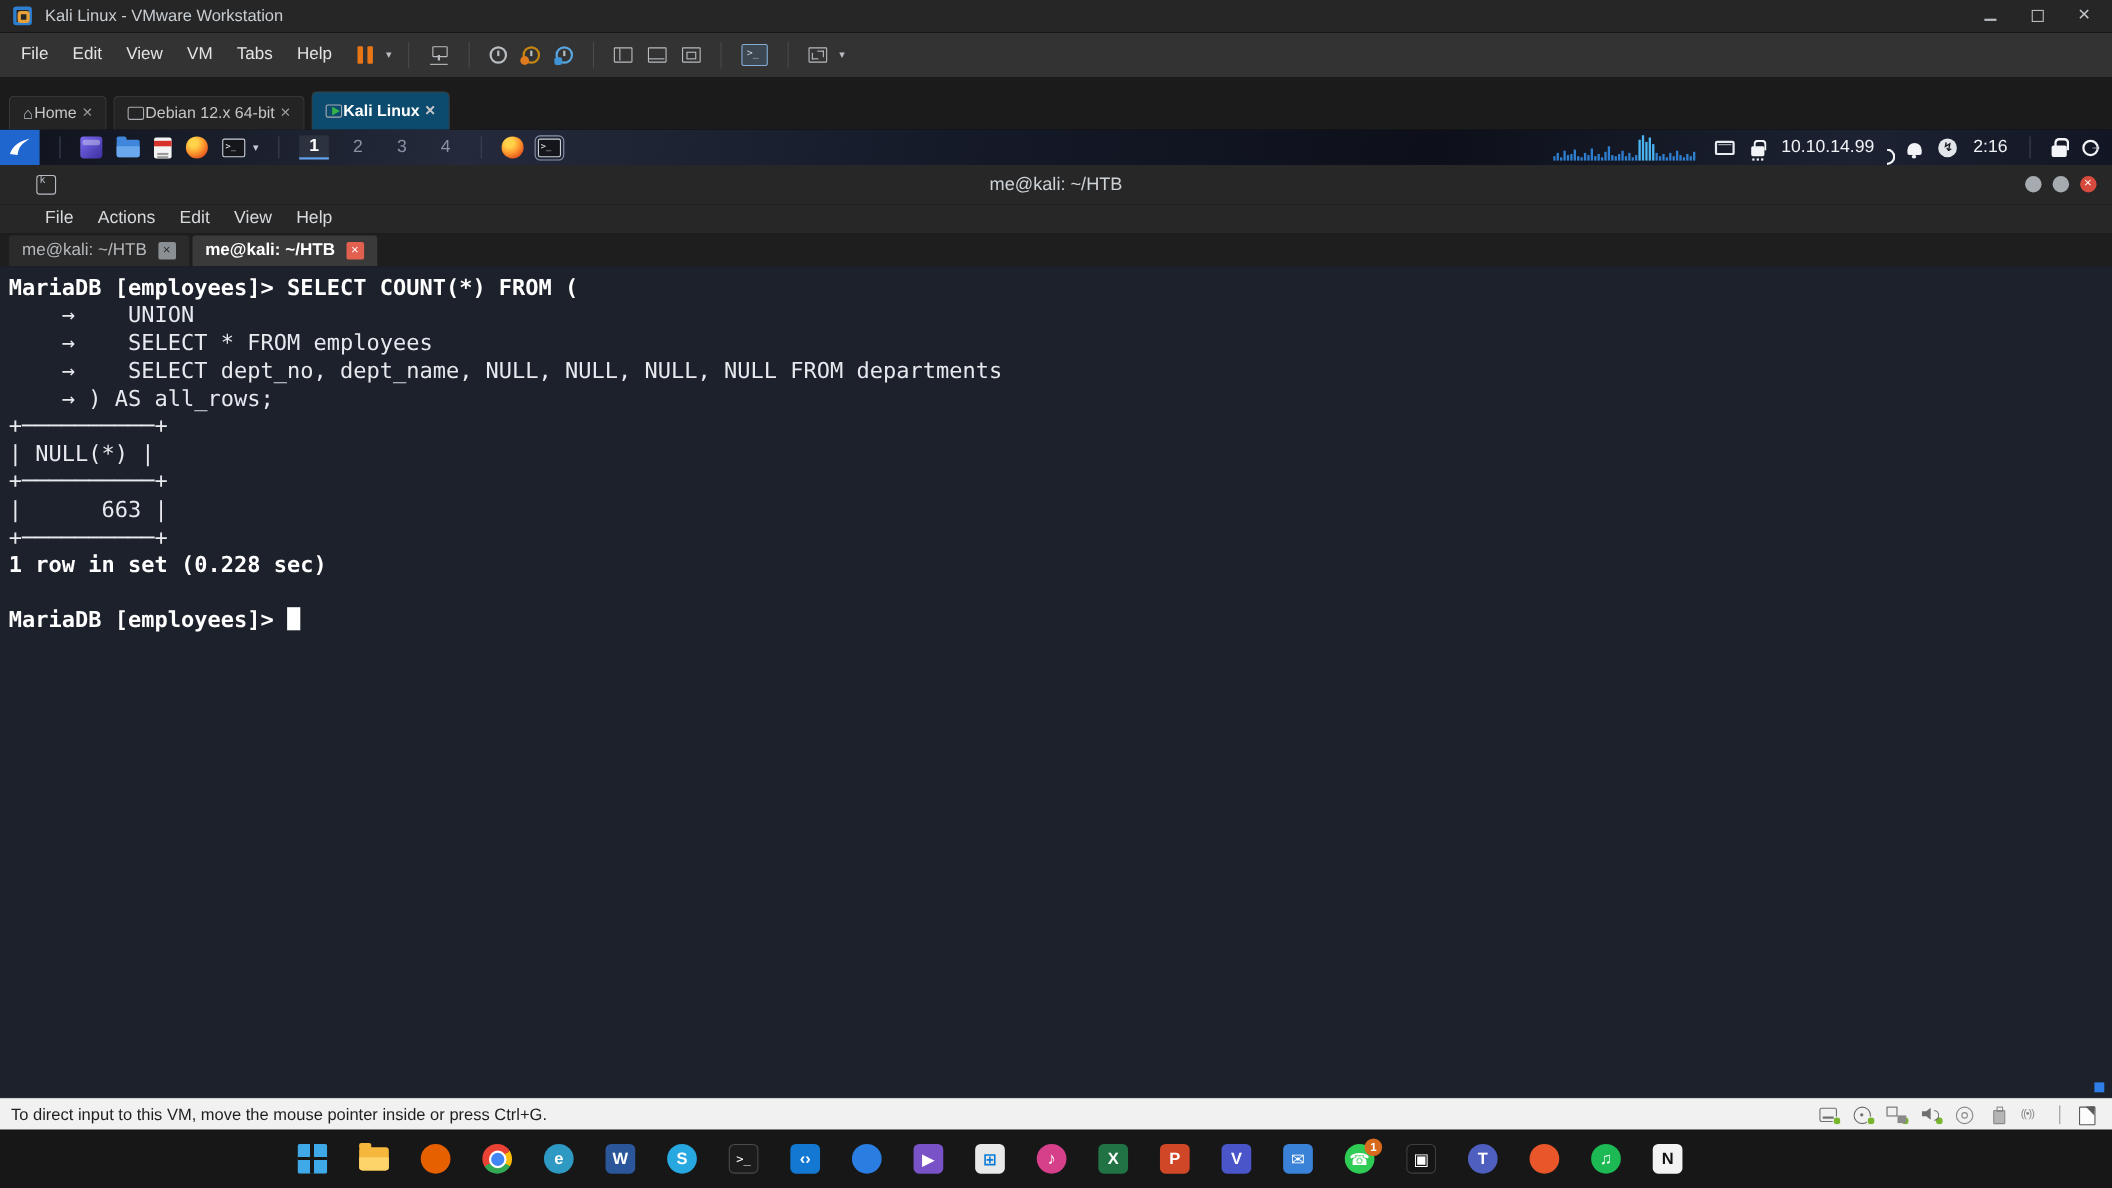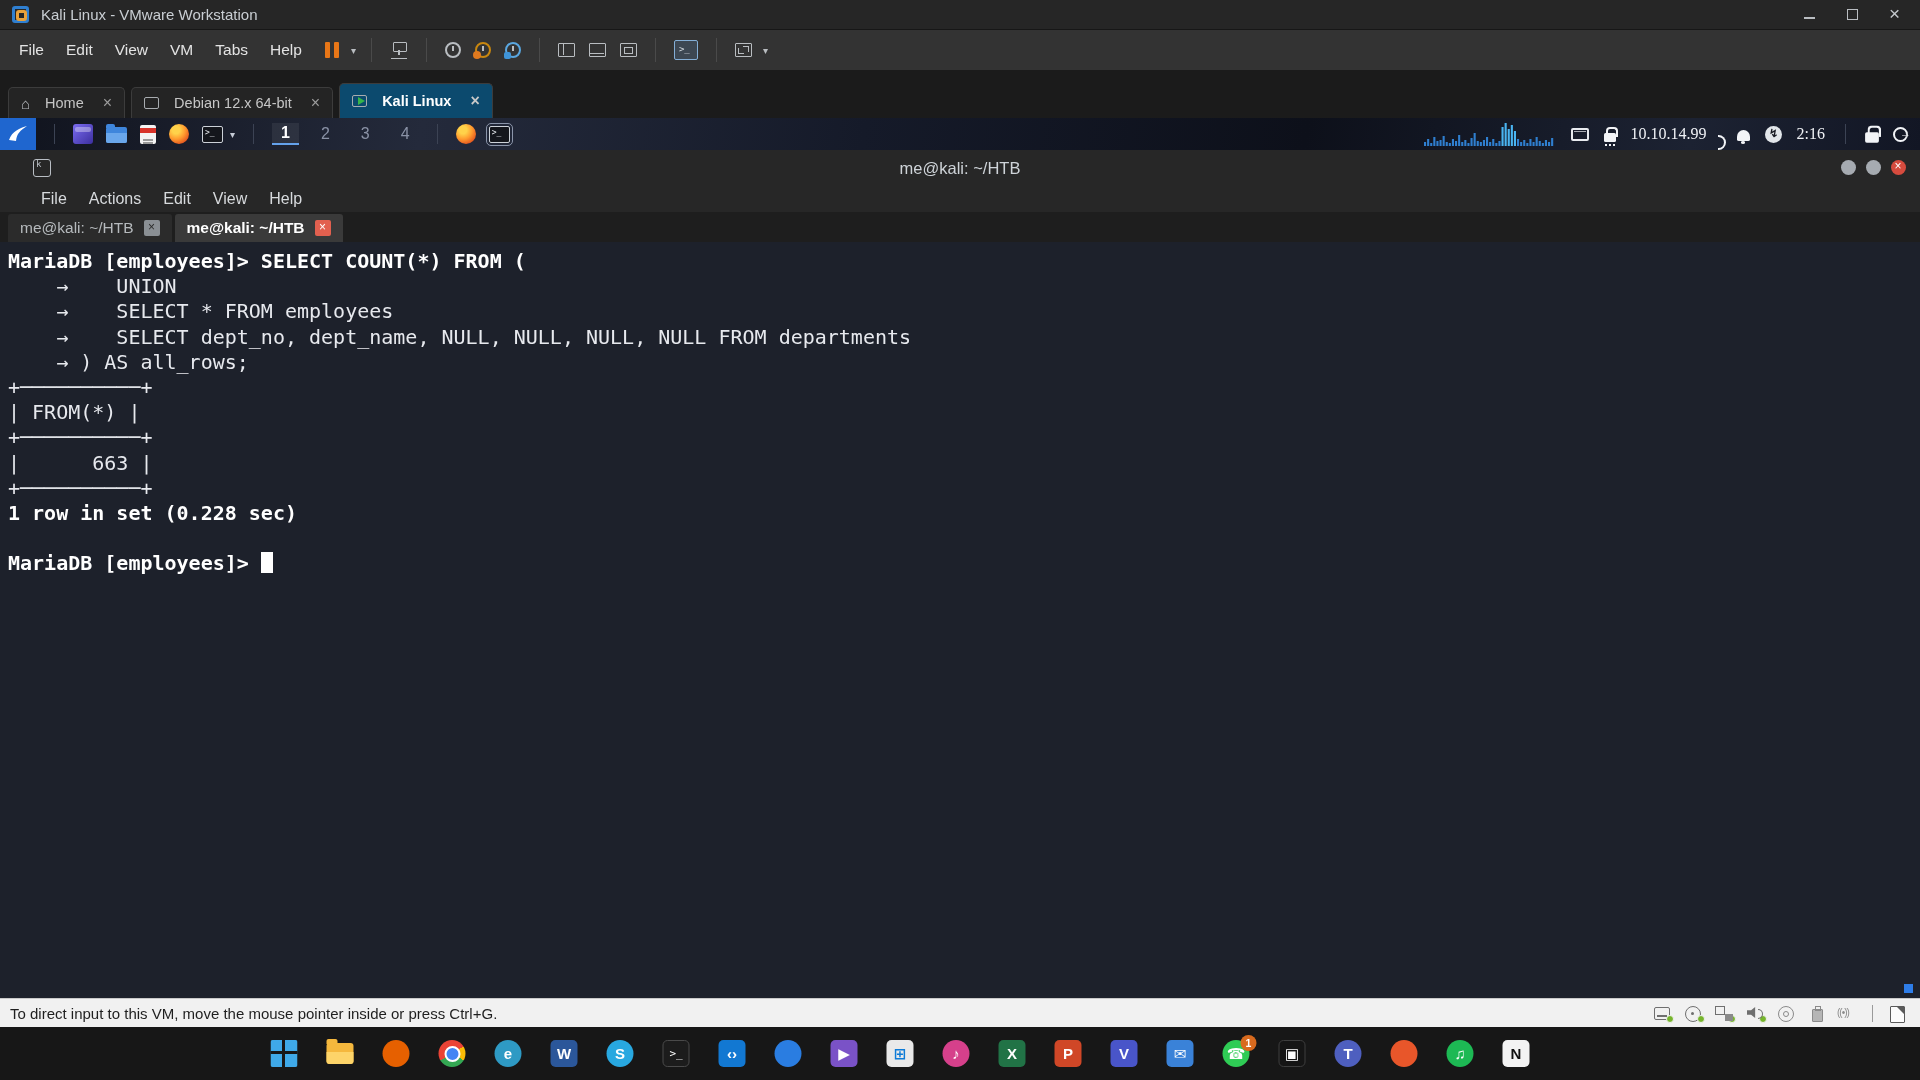--- a/index.html
+++ b/index.html
@@ -44,21 +44,21 @@
   .tbic-show-thumbnail-bar::before{content:'';position:absolute;left:0;bottom:2px;width:14px;height:1.5px;background:#b9bdc1;}
   .tbic-fullscreen::before{content:'';position:absolute;left:3.5px;top:2.5px;width:7px;height:5px;border:1.5px solid #b9bdc1;}
   .tbic-console-view{width:24px;height:20px;background:#3d4752;border:1px solid #84aed6;border-radius:2px;}
   .tbic-console-view::after{content:'>_';position:absolute;left:4px;top:3px;font-size:9px;color:#d4dae0;font-family:"DejaVu Sans Mono",monospace;}
   .tbic-stretch-guest{width:17px;height:14px;border:1.5px solid #b9bdc1;border-radius:1px;}
   .tbic-stretch-guest::before{content:'';position:absolute;right:2px;top:2px;width:5px;height:5px;border-top:1.5px solid #b9bdc1;border-right:1.5px solid #b9bdc1;}
   .tbic-stretch-guest::after{content:'';position:absolute;left:2px;bottom:2px;width:5px;height:5px;border-bottom:1.5px solid #b9bdc1;border-left:1.5px solid #b9bdc1;}
 
   
   .vm-tabstrip{height:48px;background:#1b1b1b;display:flex;align-items:flex-end;padding:0 8px;gap:6px;flex:0 0 auto;}
-  .vm-tab{height:31px;display:flex;align-items:center;gap:15px;background:#242424;border:1px solid #3c3c3c;border-bottom:none;border-radius:5px 5px 0 0;padding:0 12px;color:#c6c6c6;font-size:14.5px;cursor:default;}
+  .vm-tab{height:31px;display:flex;align-items:center;gap:1px;background:#242424;border:1px solid #3c3c3c;border-bottom:none;border-radius:5px 5px 0 0;padding:0 12px;color:#c6c6c6;font-size:14.5px;cursor:default;}
   .vm-tab.active{background:#0c4a6e;color:#ffffff;font-weight:bold;height:35px;}
   .vmtab-close{color:#9d9d9d;font-size:16px;margin-left:4px;}
   .vm-tab.active .vmtab-close{color:#c9c9c9;}
   .home-icon{color:#b9bdc1;font-size:15px;font-weight:normal;}
   .home-icon::before{content:'⌂';}
   .vm-screen-icon,.vm-playing-icon{width:15px;height:12px;border:1.5px solid #a8acb0;border-radius:2px;position:relative;display:inline-block;}
   .vm-playing-icon::after{content:'';position:absolute;right:1px;top:1px;width:0;height:0;border-left:7px solid #35b54a;border-top:4px solid transparent;border-bottom:4px solid transparent;}
 
   
   .kali-panel{height:32px;flex:0 0 auto;display:flex;align-items:center;padding:0 8px;color:#e2e6ec;
@@ -75,21 +75,21 @@
   .plic-text-editor{width:16px;height:19px;background:#f4f4f4;border-radius:2px;}
   .plic-text-editor::before{content:'';position:absolute;left:0;top:3px;width:16px;height:5px;background:#d8332a;}
   .plic-text-editor::after{content:'';position:absolute;left:3px;bottom:3px;width:10px;height:1.5px;background:#9a9a9a;box-shadow:0 3px 0 #9a9a9a;}
   .plic-firefox,.plic-firefox-window{border-radius:50%;background:radial-gradient(circle at 35% 30%,#ffd24a 0 20%,#ff9a2e 48%,#e3551f 78%,#c23a10 100%);}
   .plic-terminal,.plic-terminal-window{width:21px;height:17px;background:#14161c;border:1.5px solid #ccd1d8;border-radius:2px;margin-top:1px;}
   .plic-terminal::after,.plic-terminal-window::after{content:'>_';position:absolute;left:2px;top:1px;font-size:8px;color:#e6e9ee;font-family:"DejaVu Sans Mono",monospace;}
   .plic-terminal-window{outline:1px solid #8b95aa;outline-offset:2px;}
   .pl-caret{color:#c6ccd6;font-size:10px;margin-left:-6px;}
   .ws{font-size:16px;color:#89910a6;color:#8a92a6;padding:1px 9px;cursor:default;}
   .ws.active{color:#ffffff;font-weight:bold;background:rgba(255,255,255,.07);border-bottom:2px solid #64a2ec;}
-  .pl-right{margin-left:auto;display:flex;align-items:center;gap:15px;padding-right:4px;font-family:Liberation Serif, serif;}
+  .pl-right{margin-left:auto;display:flex;align-items:center;gap:15px;padding-right:4px;}
   .cpu-graph{width:132px;height:26px;display:block;}
   .ic-monitor{width:18px;height:13px;border:2px solid #e8ebef;border-radius:2px;position:relative;}
   .ic-monitor::after{content:'';position:absolute;left:1px;top:1px;width:12px;height:1.5px;background:#e8ebef;opacity:.7;}
   .ic-lock{width:12px;height:9px;background:#f2f4f7;border-radius:1.5px;position:relative;margin-top:7px;}
   .ic-lock::before{content:'';position:absolute;top:-6px;left:2px;width:8px;height:8px;border:2px solid #f2f4f7;border-bottom:none;border-radius:4px 4px 0 0;}
   .ic-lock.vpn::after{content:'';position:absolute;left:1px;bottom:-4px;width:2px;height:2px;background:#f2f4f7;box-shadow:4px 0 0 #f2f4f7,8px 0 0 #f2f4f7;}
   .panel-text{font-size:16px;color:#f0f2f6;}
   .ic-speaker{width:13px;height:13px;background:#f2f4f7;clip-path:polygon(0% 32%,34% 32%,68% 4%,68% 96%,34% 68%,0% 68%);position:relative;}
   .spk-wrap{position:relative;}
   .spk-wrap::after{content:'';position:absolute;right:-4px;top:1px;width:6px;height:11px;border:2px solid #f2f4f7;border-left:none;border-radius:0 8px 8px 0;}
@@ -356,21 +356,21 @@
           <span class="ttab-close">×</span>
         </div>
       </div>
     <div class="term-body" id="term-body">
         <div class="tline bold"><span>MariaDB [employees]&gt; SELECT COUNT(*) FROM (</span></div>
         <div class="tline"><span>    →    UNION</span></div>
         <div class="tline"><span>    →    SELECT * FROM employees</span></div>
         <div class="tline"><span>    →    SELECT dept_no, dept_name, NULL, NULL, NULL, NULL FROM departments</span></div>
         <div class="tline"><span>    → ) AS all_rows;</span></div>
         <div class="tline"><span>+──────────+</span></div>
-        <div class="tline"><span>| FROM(*) |</span></div>
+        <div class="tline"><span>| NULL(*) |</span></div>
         <div class="tline"><span>+──────────+</span></div>
         <div class="tline"><span>|      663 |</span></div>
         <div class="tline"><span>+──────────+</span></div>
         <div class="tline bold"><span>1 row in set (0.228 sec)</span></div>
         <div class="tline"><span></span></div>
         <div class="tline bold"><span>MariaDB [employees]&gt; </span><span class="cursor"></span></div>
         <span class="term-grip"></span>
       </div>
 
   </div>

